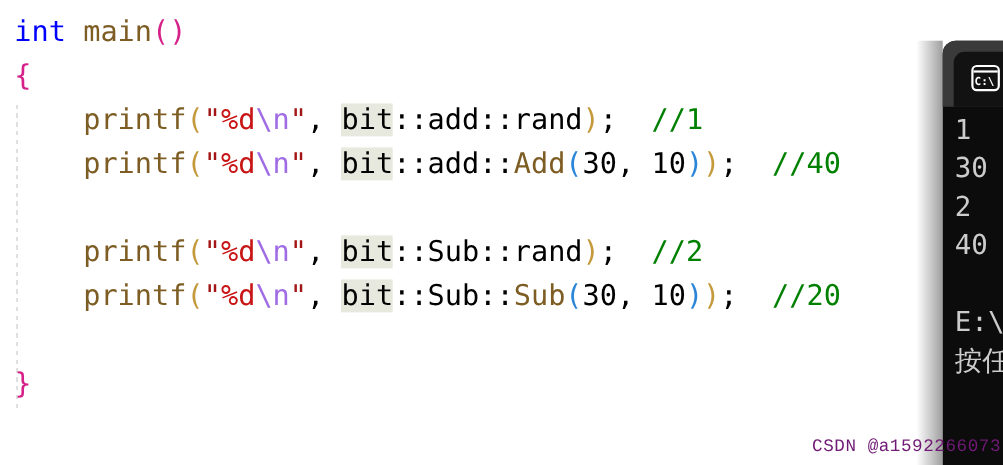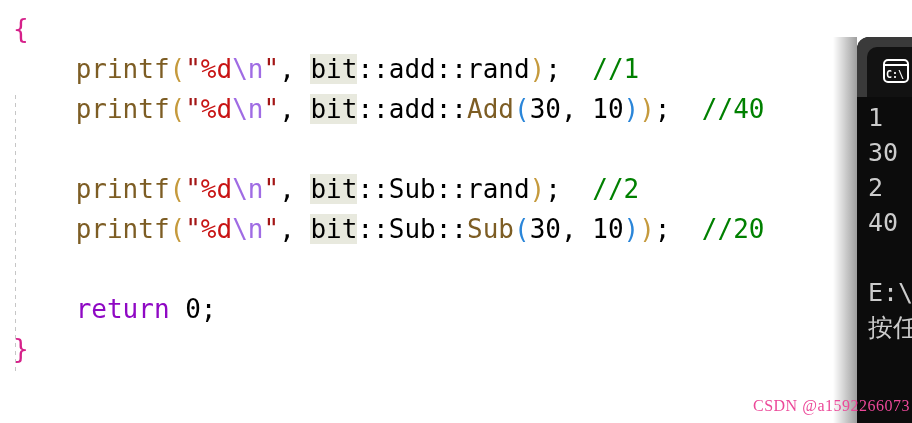--- a/index.html
+++ b/index.html
@@ -61,38 +61,38 @@
   }
   .console-lines {
     position:absolute; top:63px; left:11px; right:0; bottom:0;
     overflow:hidden; color:#cccccc; font-size:25px; line-height:35px;
   }
   .console-line { white-space:pre; height:35px; }
 
   
   .watermark {
     position:absolute; top:397px; right:2px; z-index:5;
-    font-family:Liberation Serif, serif;
-    font-size:16px; color:#ec4899; letter-spacing:0.5px;
+    font-family:Liberation Mono, monospace;
+    font-size:16px; color:#701a75; letter-spacing:0.5px;
   }
 </style>
 </head>
 <body>
 
 <div class="code-area">
   <div class="indent-guide"></div>
   <div class="code-lines">
+      <div class="code-line"><span class="kw">int</span><span class="plain"> </span><span class="fn">main</span><span class="pink">()</span></div>
       <div class="code-line"><span class="pink">{</span></div>
       <div class="code-line"><span class="plain">    </span><span class="fn">printf</span><span class="p1">(</span><span class="str">"</span><span class="fmt">%d</span><span class="esc">\n</span><span class="str">"</span><span class="plain">, </span><span class="hl">bit</span><span class="plain">::add::rand</span><span class="p1">)</span><span class="plain">;  </span><span class="cmt">//1</span></div>
       <div class="code-line"><span class="plain">    </span><span class="fn">printf</span><span class="p1">(</span><span class="str">"</span><span class="fmt">%d</span><span class="esc">\n</span><span class="str">"</span><span class="plain">, </span><span class="hl">bit</span><span class="plain">::add::</span><span class="fn">Add</span><span class="p2">(</span><span class="plain">30, 10</span><span class="p2">)</span><span class="p1">)</span><span class="plain">;  </span><span class="cmt">//40</span></div>
       <div class="code-line"></div>
       <div class="code-line"><span class="plain">    </span><span class="fn">printf</span><span class="p1">(</span><span class="str">"</span><span class="fmt">%d</span><span class="esc">\n</span><span class="str">"</span><span class="plain">, </span><span class="hl">bit</span><span class="plain">::Sub::rand</span><span class="p1">)</span><span class="plain">;  </span><span class="cmt">//2</span></div>
       <div class="code-line"><span class="plain">    </span><span class="fn">printf</span><span class="p1">(</span><span class="str">"</span><span class="fmt">%d</span><span class="esc">\n</span><span class="str">"</span><span class="plain">, </span><span class="hl">bit</span><span class="plain">::Sub::</span><span class="fn">Sub</span><span class="p2">(</span><span class="plain">30, 10</span><span class="p2">)</span><span class="p1">)</span><span class="plain">;  </span><span class="cmt">//20</span></div>
       <div class="code-line"></div>
-      <div class="code-line"><span class="plain">    </span><span class="ctrl">return</span><span class="plain"> 0;</span></div>
       <div class="code-line"><span class="pink">}</span></div>
     </div>
 </div>
 
 <div class="console-shadow"></div>
 <div class="console-window">
   <div class="console-header">
     <div class="console-tab">
       <div class="cmd-icon">
         <div class="bar"></div>

